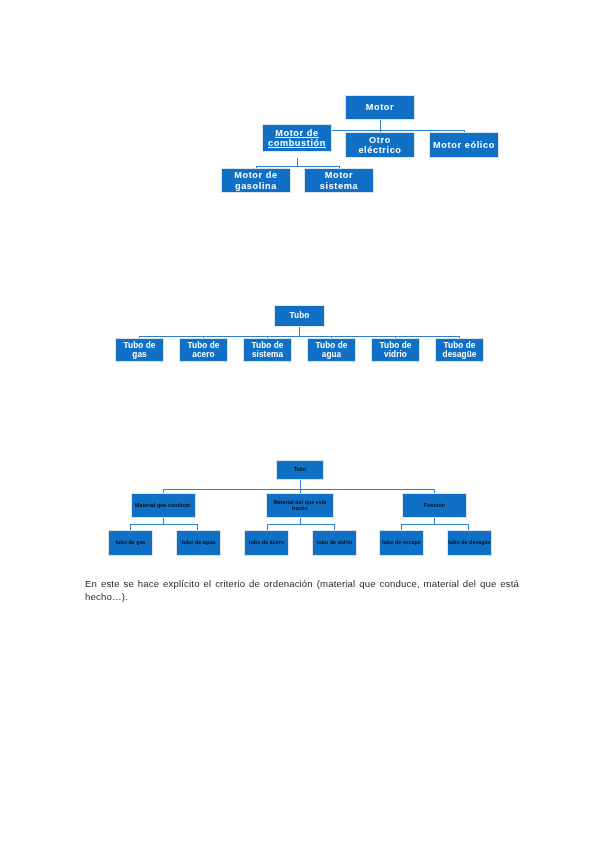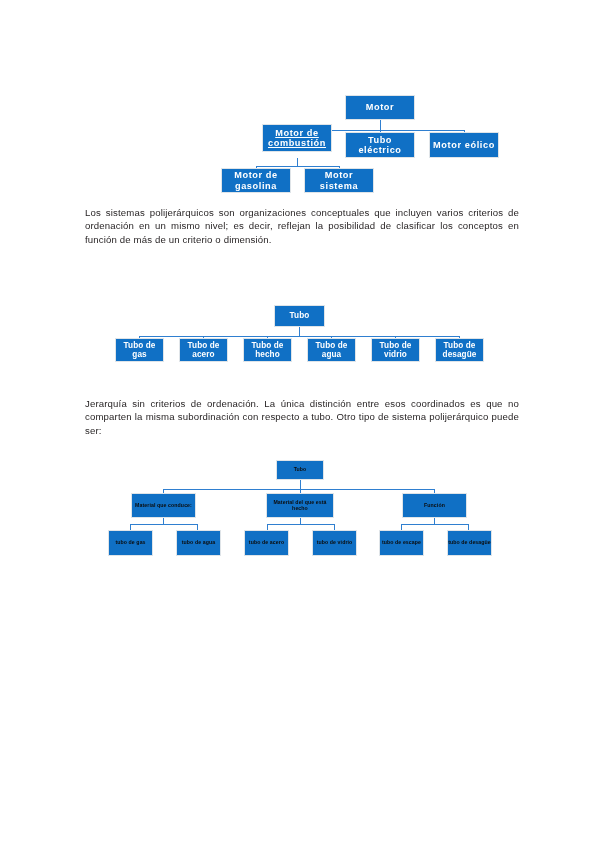--- a/index.html
+++ b/index.html
@@ -104,37 +104,36 @@
 
     <div class="node" style="left:345px; top:71px; width:70px; height:25px;">
       <span>Motor</span>
     </div>
 
     <div class="node overflow-node" style="left:262px; top:100px; width:70px; height:28px;">
       <span>Motor de combustión</span>
     </div>
 
     <div class="node" style="left:345px; top:108px; width:70px; height:26px;">
-      <span>Tubo eléctrico</span>
+      <span>Otro eléctrico</span>
     </div>
 
     <div class="node" style="left:429px; top:108px; width:70px; height:26px;align-items:center;">
       <span>Motor eólico</span>
     </div>
 
     <div class="node" style="left:221px; top:144px; width:70px; height:25px;">
       <span>Motor de gasolina</span>
     </div>
 
     <div class="node" style="left:304px; top:144px; width:70px; height:25px;">
       <span>Motor sistema</span>
     </div>
   </div>
 
-  <div class="para" style="left:85px; top:182px; width:434px;">Los sistemas polijerárquicos son organizaciones conceptuales que incluyen varios criterios de ordenación en un mismo nivel; es decir, reflejan la posibilidad de clasificar los conceptos en función de más de un criterio o dimensión.</div>
 
   <div class="diagram" id="d2" style="left:0px; top:0px; width:599px; height:0px;">
 
     <div class="ln v" style="left:299px; top:303px; height:9px;"></div>
     <div class="ln h" style="left:139px; top:312px; width:321px;"></div>
     <div class="ln v" style="left:139px; top:312px; height:6px;"></div>
     <div class="ln v" style="left:203px; top:312px; height:6px;"></div>
     <div class="ln v" style="left:267px; top:312px; height:6px;"></div>
     <div class="ln v" style="left:331px; top:312px; height:6px;"></div>
     <div class="ln v" style="left:395px; top:312px; height:6px;"></div>
@@ -144,34 +143,33 @@
       <span>Tubo</span>
     </div>
 
     <div class="node" style="left:115px; top:314px; width:49px; height:24px;">
       <span>Tubo de gas</span>
     </div>
     <div class="node" style="left:179px; top:314px; width:49px; height:24px;">
       <span>Tubo de acero</span>
     </div>
     <div class="node" style="left:243px; top:314px; width:49px; height:24px;">
-      <span>Tubo de hecho</span>
+      <span>Tubo de sistema</span>
     </div>
     <div class="node" style="left:307px; top:314px; width:49px; height:24px;">
       <span>Tubo de agua</span>
     </div>
     <div class="node" style="left:371px; top:314px; width:49px; height:24px;">
       <span>Tubo de vidrio</span>
     </div>
     <div class="node" style="left:435px; top:314px; width:49px; height:24px;">
       <span>Tubo de desagüe</span>
     </div>
   </div>
 
-  <div class="para" style="left:85px; top:373px; width:434px;">Jerarquía sin criterios de ordenación. La única distinción entre esos coordinados es que no comparten la misma subordinación con respecto a tubo. Otro tipo de sistema polijerárquico puede ser:</div>
 
   <div class="diagram" id="d3" style="left:0px; top:0px; width:599px; height:0px;">
 
     <div class="ln v" style="left:300px; top:456px; height:9px;"></div>
     <div class="ln h" style="left:163px; top:465px; width:271px;"></div>
     <div class="ln v" style="left:163px; top:465px; height:5px;"></div>
     <div class="ln v" style="left:300px; top:465px; height:5px;"></div>
     <div class="ln v" style="left:434px; top:465px; height:5px;"></div>
 
     <div class="ln v" style="left:163px; top:494px; height:6px;"></div>
@@ -216,14 +214,15 @@
       <span>tubo de vidrio</span>
     </div>
     <div class="node" style="left:379px; top:506px; width:45px; height:26px;">
       <span>tubo de escape</span>
     </div>
     <div class="node" style="left:447px; top:506px; width:45px; height:26px;">
       <span>tubo de desagüe</span>
     </div>
   </div>
 
+  <div class="para" style="left:85px; top:553px; width:434px;">En este se hace explícito el criterio de ordenación (material que conduce, material del que está hecho…).</div>
 
 </div>
 
 </body></html>

